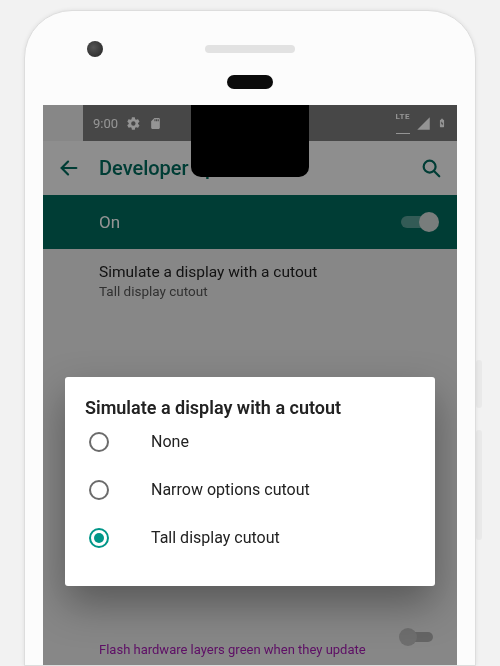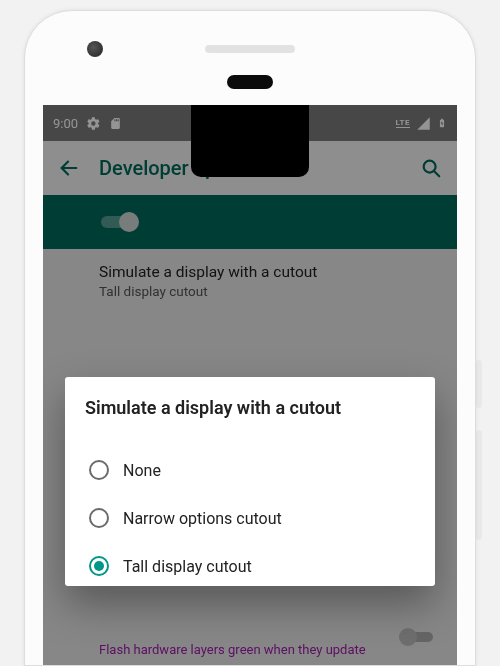--- a/index.html
+++ b/index.html
@@ -69,27 +69,28 @@
   .statusbar {
     position: relative;
     height: 36px;
     background: #7a7a7a;
     display: flex; align-items: center;
     justify-content: space-between;
     padding: 0 10px;
     color: #fff;
     font-size: 13px;
     z-index: 4;
+    margin-left: 40px;
   }
   .sb-left, .sb-right { display: flex; align-items: center; gap: 8px; }
   .sb-right { gap: 6px; }
   .lte {
     font-size: 8px; font-weight: 700; letter-spacing: 0.5px;
     border-bottom: 1.5px solid #fff;
-    padding-bottom: 0;
+    padding-bottom: 12px;
     line-height: 8px;
   }
   
   .appbar {
     height: 54px;
     background: rgba(255,255,255,0.55);
     display: flex; align-items: center;
     gap: 18px;
     padding: 0 14px;
     position: relative; z-index: 3;
@@ -148,23 +149,23 @@
     border-radius: 3px;
     box-shadow: 0 18px 40px rgba(0,0,0,0.35);
     padding: 20px 20px 10px 20px;
     z-index: 7;
   }
   .dialog-title {
     font-size: 18px; font-weight: 600; color: #222;
     margin-bottom: 14px;
   }
   .radio-option {
-    display: flex; align-items: flex-end;
+    display: flex; align-items: flex-start;
     height: 48px;
-    gap: 14px;
+    gap: 42px;
     padding-left: 4px;
     cursor: pointer;
   }
   .radio {
     width: 20px; height: 20px; border-radius: 50%;
     border: 2.2px solid #6b6b6b;
     display: flex; align-items: center; justify-content: center;
     flex-shrink: 0;
   }
   .radio.selected { border-color: #009688; }
@@ -253,20 +254,21 @@
       <div class="appbar-title">Developer options</div>
       <div class="icon-btn">
         <svg width="22" height="22" viewBox="0 0 24 24" fill="none" stroke="#00695c" stroke-width="2.4" stroke-linecap="round">
             <circle cx="10.5" cy="10.5" r="6.5"></circle>
             <line x1="21" y1="21" x2="15.2" y2="15.2"></line>
           </svg>
       </div>
     </div>
 
     <div class="toggle-row">
+      <div class="toggle-label">On</div>
       <div class="switch">
         <div class="switch-track"></div>
         <div class="switch-thumb"></div>
       </div>
     </div>
 
     <div class="setting">
       <div class="title">Simulate a display with a cutout</div>
       <div class="subtitle">Tall display cutout</div>
     </div>

